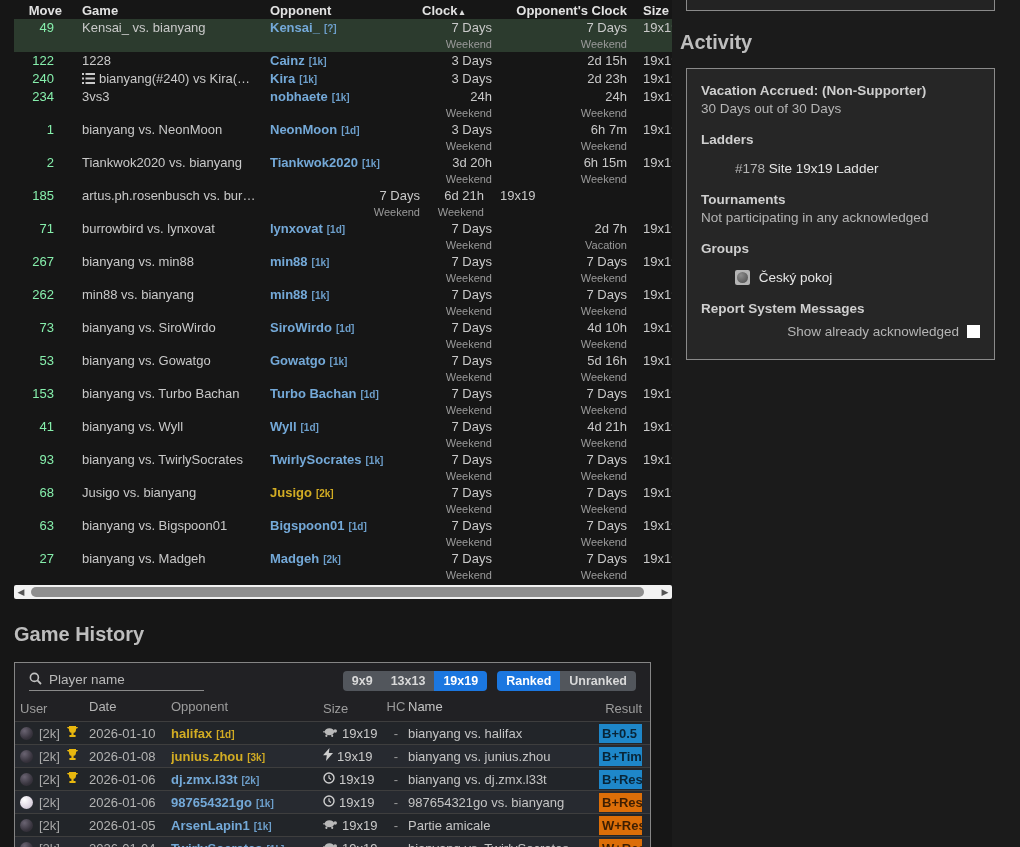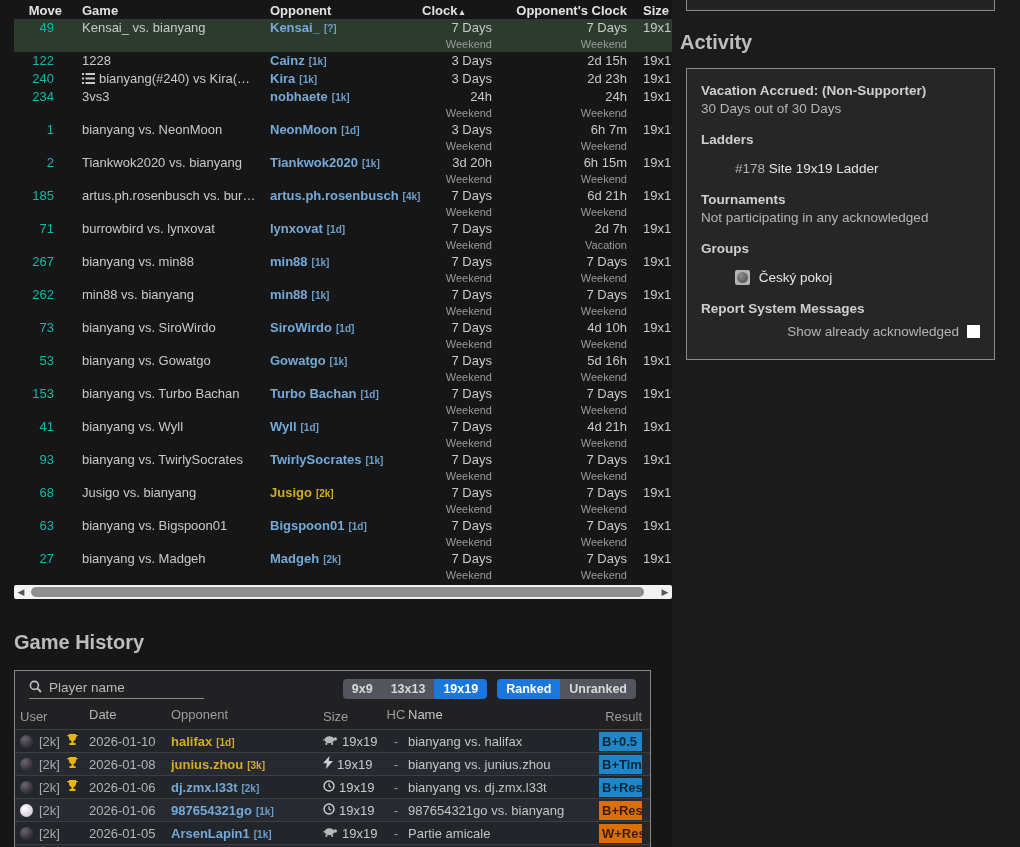--- a/index.html
+++ b/index.html
@@ -22,40 +22,40 @@
   }
   .gt-header{font-weight:bold;color:#e2e2e2;padding:3px 0 1px 0;}
   .gt-header .c-move{text-align:right;padding-right:6px;}
   .gt-header .c-game{padding-left:14px;}
   .gt-header .c-opp{padding-left:6px;}
   .gt-header .c-clock{text-align:left;padding-right:2px;}
   .gt-header .c-oclock{text-align:right;padding-right:10px;}
   .gt-header .c-size{padding-left:6px;}
   .sort-arrow{font-size:10px;color:#dcdcdc;margin-left:2px;}
   .gt-row{cursor:pointer;}
-  .gt-row .c-move{text-align:right;padding-right:14px;color:#14b8a6;line-height:17px;}
+  .gt-row .c-move{text-align:right;padding-right:14px;color:#86efac;line-height:17px;}
   .gt-row .c-game{padding-left:14px;line-height:17px;white-space:nowrap;overflow:hidden;}
   .gt-row .c-opp{padding-left:6px;line-height:17px;white-space:nowrap;}
   .gt-row .c-clock{text-align:right;padding-right:2px;}
   .gt-row .c-oclock{text-align:right;padding-right:10px;}
   .gt-row .c-size{padding-left:6px;line-height:17px;}
   .cl1{line-height:17px;}
   .cl2{line-height:16px;font-size:11px;color:#9a9a9a;}
   .olink{color:#74a9d8;font-weight:bold;cursor:pointer;}
   .rank{font-size:10px;font-weight:bold;color:#6d9fcb;margin-left:4px;}
   .gicon{display:inline-block;margin-right:4px;vertical-align:-1px;}
 
   
   .hscroll{margin-top:2px;height:14px;background:#f2f2f2;border-radius:2px;display:flex;align-items:center;}
   .hs-arrow{width:14px;text-align:center;color:#555;font-size:9px;line-height:14px;cursor:pointer;user-select:none;}
   .hs-track{flex:1;position:relative;height:14px;cursor:pointer;}
   .hs-thumb{position:absolute;left:3px;right:14px;top:2px;height:10px;background:#8f8f8f;border-radius:6px;cursor:grab;}
 
   
-  .section-title{font-size:20px;font-weight:bold;color:#bdbdbd;margin:32px 0 16px 0;}
+  .section-title{font-size:20px;font-weight:bold;color:#bdbdbd;margin:24px 0 16px 0;}
 
   
   .history-panel{width:635px;border:1px solid #858585;background:#212124;padding-bottom:0;}
   .hp-top{display:flex;align-items:center;padding:8px 6px 6px 6px;}
   .search-wrap{display:flex;align-items:center;border-bottom:1px solid #8a8a8a;width:175px;margin-left:8px;padding-bottom:2px;}
   .search-wrap svg{margin-right:5px;}
   .search-input{background:transparent;border:none;outline:none;color:#cfcfcf;font-size:13.5px;width:150px;font-family:inherit;}
   .search-input::placeholder{color:#b9b9b9;opacity:1;}
   .filters{margin-left:auto;display:flex;gap:10px;padding-right:8px;}
   .fgroup{display:flex;border-radius:4px;overflow:hidden;}
@@ -193,21 +193,20 @@
           </div>
           <div class="c-oclock">
             <div class="cl1">6h 15m</div>
             <div class="cl2">Weekend</div>
           </div>
           <div class="c-size">19x19</div>
         </div>
         <div class="gt-row">
           <div class="c-move">185</div>
           <div class="c-game"><span>artus.ph.rosenbusch vs. bur…</span></div>
-          <div class="c-opp"><span class="olink">artus.ph.rosenbusch</span><span class="rank">[4k]</span></div>
           <div class="c-clock">
             <div class="cl1">7 Days</div>
             <div class="cl2">Weekend</div>
           </div>
           <div class="c-oclock">
             <div class="cl1">6d 21h</div>
             <div class="cl2">Weekend</div>
           </div>
           <div class="c-size">19x19</div>
         </div>

